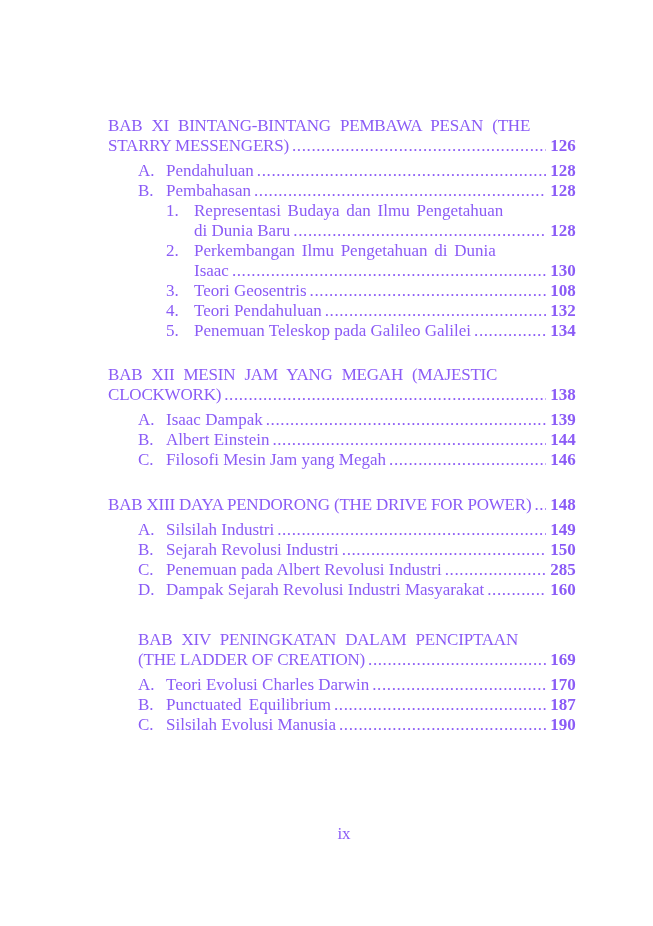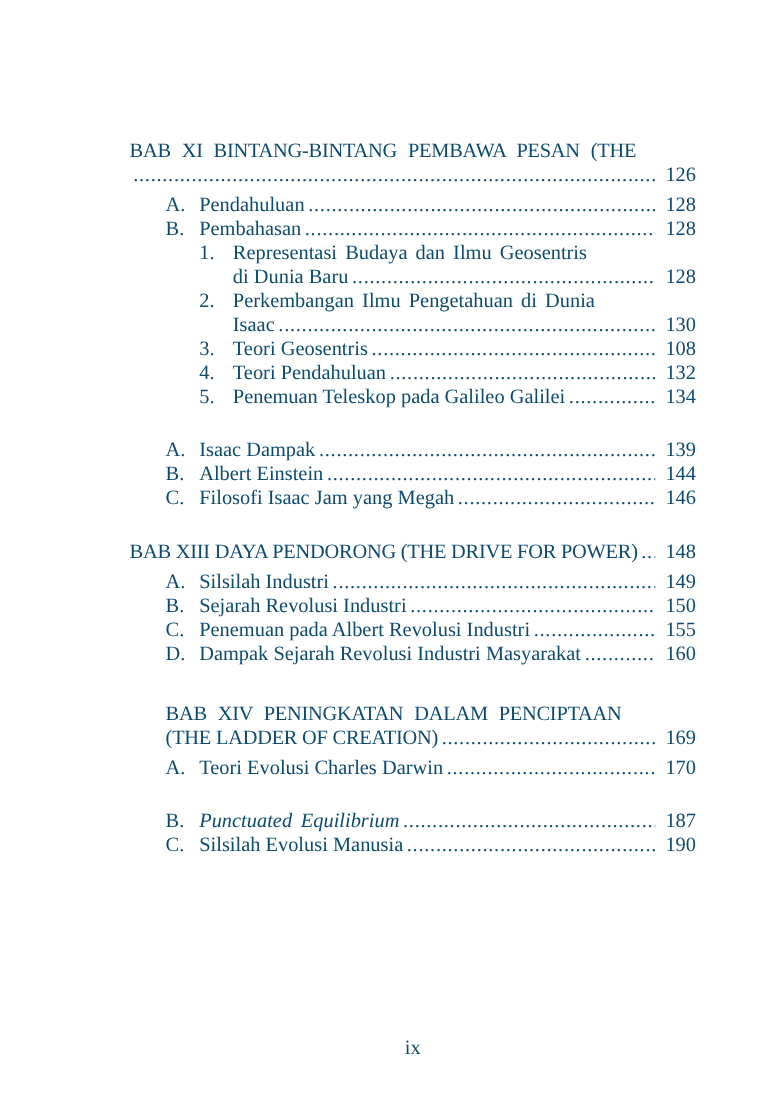--- a/index.html
+++ b/index.html
@@ -4,64 +4,65 @@
 <style>
   html, body { margin: 0; padding: 0; background: #ffffff; }
   .page {
     position: relative;
     width: 653px;
     height: 926px;
     background: #ffffff;
     font-family: "Liberation Serif", serif;
     font-size: 17px;
     line-height: 20px;
-    color: #0c4a6e;
+    color: #8b5cf6;
     overflow: hidden;
   }
   .content { position: absolute; left: 108px; top: 116px; width: 472px; }
   .section + .section { margin-top: 24px; }
   .section:nth-child(3) { margin-top: 25px; }
   .section:nth-child(4) { margin-top: 30px; }
   .items { margin-top: 5px; }
   .line { display: flex; align-items: baseline; }
   .heading .htext { letter-spacing: -0.2px; white-space: nowrap; }
   .heading.indented { padding-left: 30px; margin-top: 24px; }
   .heading .stretch { word-spacing: 5px; }
   .item.lvl1 { padding-left: 30px; }
   .item.lvl2 { padding-left: 58px; }
   .marker { flex: 0 0 28px; }
   .itext { white-space: nowrap; }
   .item .stretch { word-spacing: 2.5px; }
-  .italic { font-style: italic; word-spacing: 3px; margin-top: 24px; }
+  .italic { word-spacing: 3px; }
   .dots {
     flex: 1 1 0;
     min-width: 0;
     overflow: hidden;
     white-space: nowrap;
     letter-spacing: 0.6px;
     padding-left: 3px;
     padding-right: 4px;
   }
   .dots::after {
     content: "..........................................................................................................................................................";
   }
-  .pagenum { flex: 0 0 34px; text-align: right; white-space: nowrap; }
-  .footer { position: absolute; left: 108px; top: 863px; width: 472px; text-align: center; }
+  .pagenum { flex: 0 0 34px; text-align: center; white-space: nowrap; font-weight: bold; }
+  .footer { position: absolute; left: 108px; top: 824px; width: 472px; text-align: center; }
 </style>
 </head>
 <body>
 
 <div class="page">
   <div class="content">
       <div class="section">
         <div class="heading">
           <div class="line">
             <span class="htext stretch">BAB XI BINTANG-BINTANG PEMBAWA PESAN (THE</span>
           </div>
           <div class="line">
+            <span class="htext">STARRY MESSENGERS)</span>
             <span class="dots"></span>
             <span class="pagenum">126</span>
           </div>
         </div>
         <div class="items">
           <div class="item lvl1">
             <div class="line">
               <span class="marker">A.</span>
               <span class="itext">Pendahuluan</span>
               <span class="dots"></span>
@@ -72,21 +73,21 @@
             <div class="line">
               <span class="marker">B.</span>
               <span class="itext">Pembahasan</span>
               <span class="dots"></span>
               <span class="pagenum">128</span>
             </div>
           </div>
           <div class="item lvl2">
             <div class="line">
               <span class="marker">1.</span>
-              <span class="itext stretch">Representasi Budaya dan Ilmu Geosentris</span>
+              <span class="itext stretch">Representasi Budaya dan Ilmu Pengetahuan</span>
             </div>
             <div class="line">
               <span class="marker"></span>
               <span class="itext">di Dunia Baru</span>
               <span class="dots"></span>
               <span class="pagenum">128</span>
             </div>
           </div>
           <div class="item lvl2">
             <div class="line">
@@ -120,41 +121,51 @@
             <div class="line">
               <span class="marker">5.</span>
               <span class="itext">Penemuan Teleskop pada Galileo Galilei</span>
               <span class="dots"></span>
               <span class="pagenum">134</span>
             </div>
           </div>
         </div>
       </div>
       <div class="section">
+        <div class="heading">
+          <div class="line">
+            <span class="htext stretch">BAB XII MESIN JAM YANG MEGAH (MAJESTIC</span>
+          </div>
+          <div class="line">
+            <span class="htext">CLOCKWORK)</span>
+            <span class="dots"></span>
+            <span class="pagenum">138</span>
+          </div>
+        </div>
         <div class="items">
           <div class="item lvl1">
             <div class="line">
               <span class="marker">A.</span>
               <span class="itext">Isaac Dampak</span>
               <span class="dots"></span>
               <span class="pagenum">139</span>
             </div>
           </div>
           <div class="item lvl1">
             <div class="line">
               <span class="marker">B.</span>
               <span class="itext">Albert Einstein</span>
               <span class="dots"></span>
               <span class="pagenum">144</span>
             </div>
           </div>
           <div class="item lvl1">
             <div class="line">
               <span class="marker">C.</span>
-              <span class="itext">Filosofi Isaac Jam yang Megah</span>
+              <span class="itext">Filosofi Mesin Jam yang Megah</span>
               <span class="dots"></span>
               <span class="pagenum">146</span>
             </div>
           </div>
         </div>
       </div>
       <div class="section">
         <div class="heading">
           <div class="line">
             <span class="htext">BAB XIII DAYA PENDORONG (THE DRIVE FOR POWER)</span>
@@ -177,21 +188,21 @@
               <span class="itext">Sejarah Revolusi Industri</span>
               <span class="dots"></span>
               <span class="pagenum">150</span>
             </div>
           </div>
           <div class="item lvl1">
             <div class="line">
               <span class="marker">C.</span>
               <span class="itext">Penemuan pada Albert Revolusi Industri</span>
               <span class="dots"></span>
-              <span class="pagenum">155</span>
+              <span class="pagenum">285</span>
             </div>
           </div>
           <div class="item lvl1">
             <div class="line">
               <span class="marker">D.</span>
               <span class="itext">Dampak Sejarah Revolusi Industri Masyarakat</span>
               <span class="dots"></span>
               <span class="pagenum">160</span>
             </div>
           </div>

